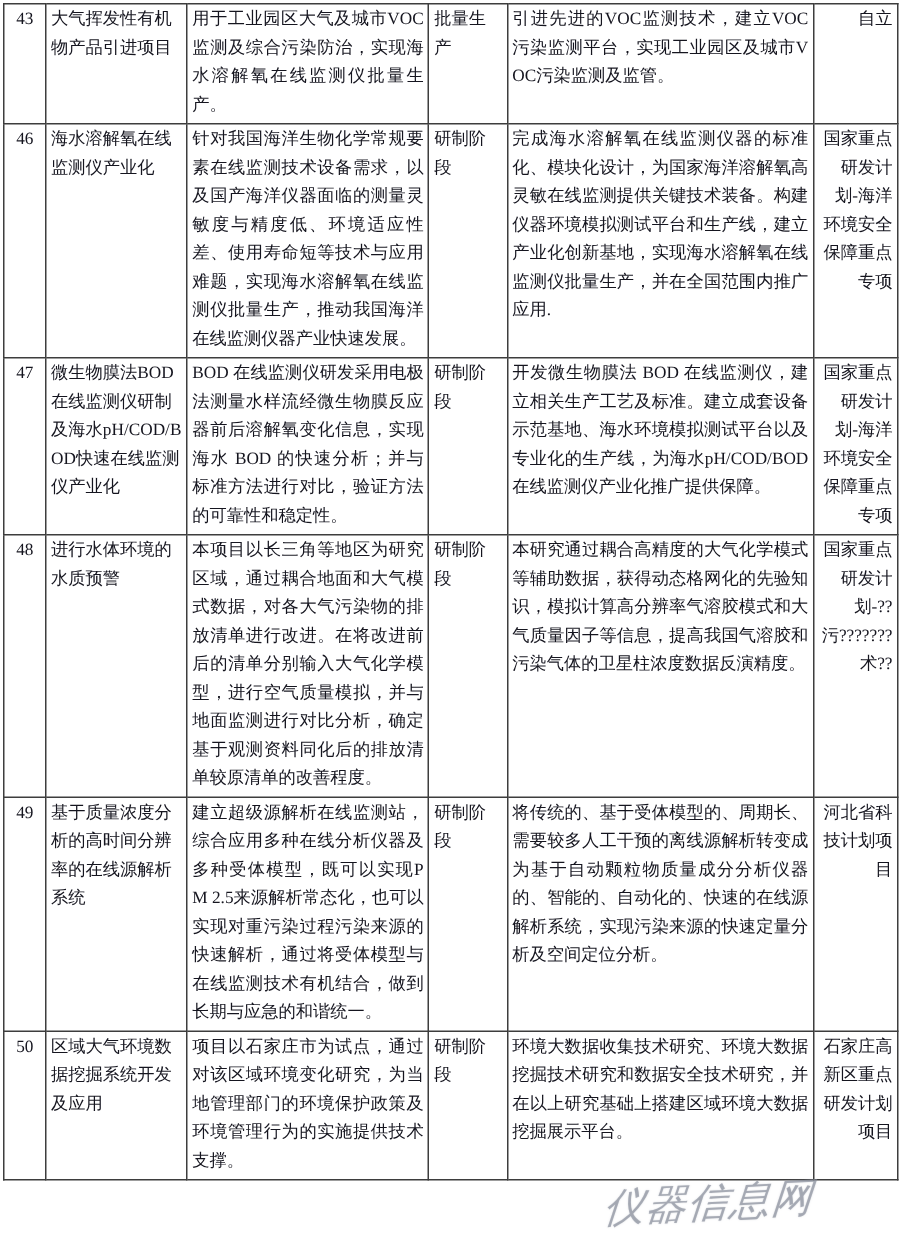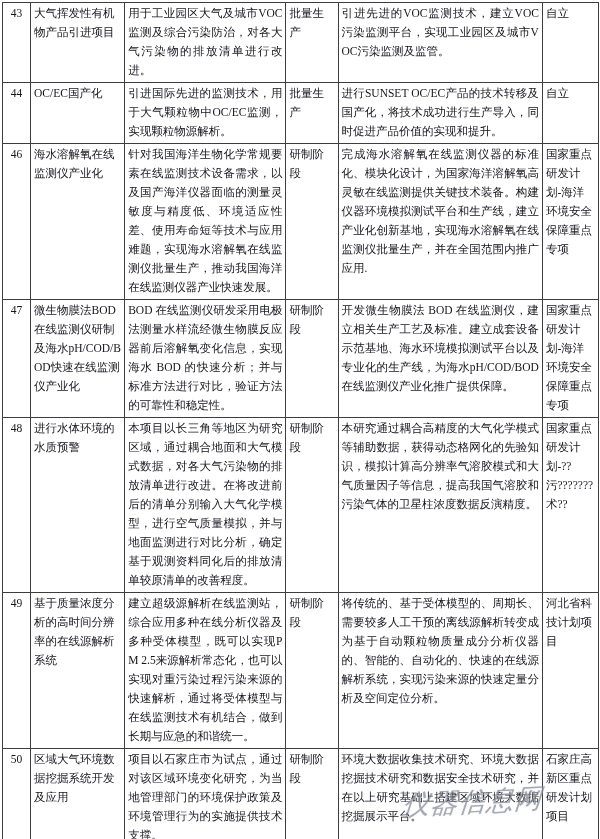--- a/index.html
+++ b/index.html
@@ -37,21 +37,21 @@
     padding-right: 1px;
   }
   td.cell-desc, td.cell-plan {
     text-align: justify;
   }
   td.cell-status {
     padding-left: 2px;
     padding-right: 1px;
   }
   td.cell-source {
-    text-align: left;
+    text-align: right;
     padding-left: 2px;
     padding-right: 2px;
   }
   .watermark {
     position: absolute;
     left: 402px;
     top: 783px;
     width: 175px;
     height: 48px;
     font-size: 27px;
@@ -74,31 +74,23 @@
       <col style="width:94px">
       <col style="width:161px">
       <col style="width:52px">
       <col style="width:204px">
       <col style="width:56px">
     </colgroup>
     <tbody>
         <tr>
       <td class="cell-no">43</td>
       <td class="cell-name">大气挥发性有机物产品引进项目</td>
-      <td class="cell-desc">用于工业园区大气及城市VOC监测及综合污染防治，对各大气污染物的排放清单进行改进。</td>
+      <td class="cell-desc">用于工业园区大气及城市VOC监测及综合污染防治，实现海水溶解氧在线监测仪批量生产。</td>
       <td class="cell-status">批量生产</td>
       <td class="cell-plan">引进先进的VOC监测技术，建立VOC污染监测平台，实现工业园区及城市VOC污染监测及监管。</td>
-      <td class="cell-source">自立</td>
-    </tr>
-        <tr>
-      <td class="cell-no">44</td>
-      <td class="cell-name">OC/EC国产化</td>
-      <td class="cell-desc">引进国际先进的监测技术，用于大气颗粒物中OC/EC监测，实现颗粒物源解析。</td>
-      <td class="cell-status">批量生产</td>
-      <td class="cell-plan">进行SUNSET OC/EC产品的技术转移及国产化，将技术成功进行生产导入，同时促进产品价值的实现和提升。</td>
       <td class="cell-source">自立</td>
     </tr>
         <tr>
       <td class="cell-no">46</td>
       <td class="cell-name">海水溶解氧在线监测仪产业化</td>
       <td class="cell-desc">针对我国海洋生物化学常规要素在线监测技术设备需求，以及国产海洋仪器面临的测量灵敏度与精度低、环境适应性差、使用寿命短等技术与应用难题，实现海水溶解氧在线监测仪批量生产，推动我国海洋在线监测仪器产业快速发展。</td>
       <td class="cell-status">研制阶段</td>
       <td class="cell-plan">完成海水溶解氧在线监测仪器的标准化、模块化设计，为国家海洋溶解氧高灵敏在线监测提供关键技术装备。构建仪器环境模拟测试平台和生产线，建立产业化创新基地，实现海水溶解氧在线监测仪批量生产，并在全国范围内推广应用.</td>
       <td class="cell-source">国家重点研发计划-海洋环境安全保障重点专项</td>
     </tr>

